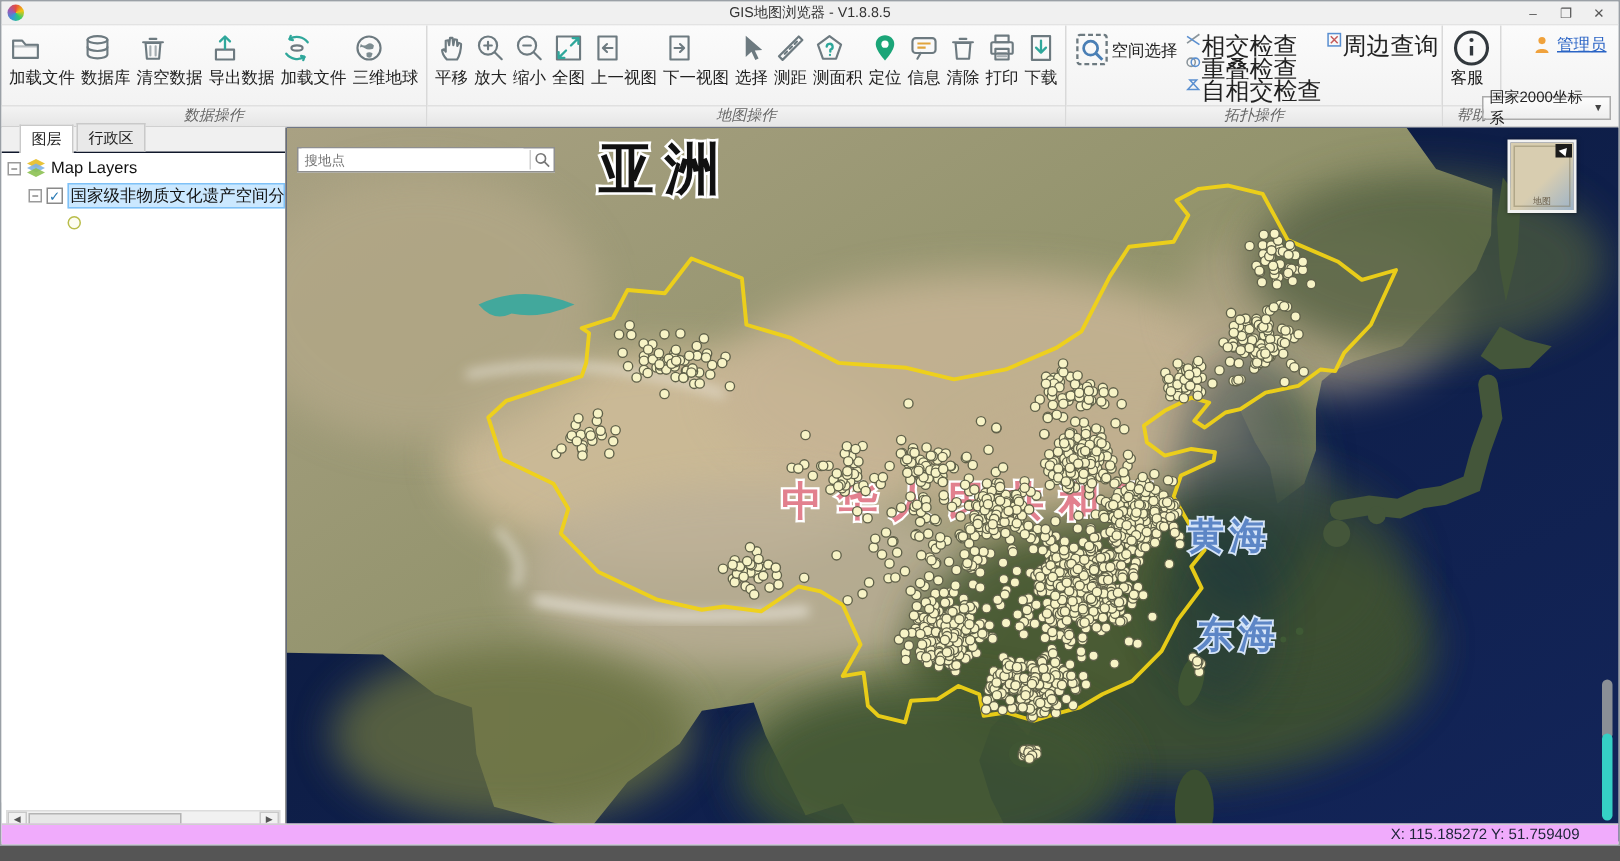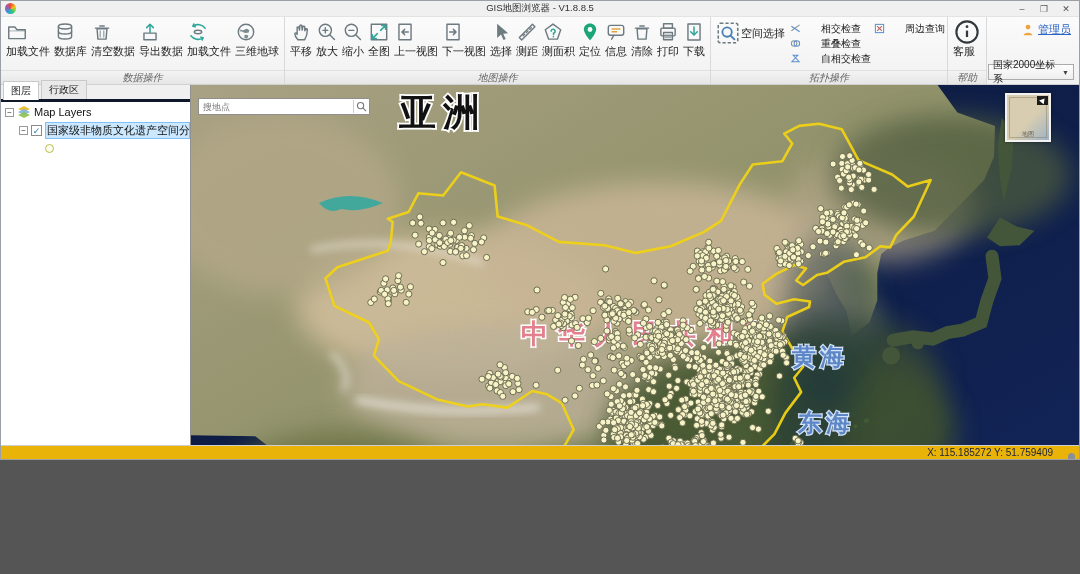--- a/index.html
+++ b/index.html
@@ -1,47 +1,47 @@
 <!DOCTYPE html>
 <html><head>
 <meta charset="utf-8">
 <style>
   html,body{margin:0;padding:0;background:#555;}
   *{box-sizing:border-box;font-family:"Liberation Sans","DejaVu Sans",sans-serif;}
-  .window{position:relative;width:1080px;height:460px;background:#f0f0f0;overflow:hidden;border:1px solid #9aa0a6;}
+  .window{position:relative;width:1080px;height:564px;background:#f0f0f0;overflow:hidden;border:1px solid #9aa0a6;}
   
   .titlebar{position:absolute;left:0;top:0;width:100%;height:16px;background:#f0f0f0;border-bottom:1px solid #e3e3e3;}
   .appicon{position:absolute;left:4px;top:2px;width:11px;height:11px;border-radius:50%;
     background:conic-gradient(#e74c3c,#f1c40f,#2ecc71,#3498db,#9b59b6,#e74c3c);}
   .t-title{position:absolute;left:0;right:0;top:1px;text-align:center;font-size:9.5px;color:#333;}
   .t-controls{position:absolute;right:2px;top:0;height:16px;display:flex;}
   .t-controls span{width:22px;text-align:center;font-size:9px;color:#555;line-height:16px;cursor:default;}
   
   .ribbon{position:absolute;left:0;top:16px;width:100%;height:68px;background:linear-gradient(#fbfbfb,#f1f1f1);
     border-bottom:1px solid #d0d0d0;display:flex;}
   .rgroup{display:flex;flex-direction:column;border-right:1px solid #d9d9d9;flex:0 0 auto;}
   .rbtns{flex:1;display:flex;align-items:flex-start;justify-content:space-around;padding:3px 3px 0;}
   .rbtn{display:flex;flex-direction:column;font-size:11px;color:#222;padding:0 2px;white-space:nowrap;cursor:default;}
   .rbtn .ic{height:24px;display:flex;align-items:center;}
   .rlabel{height:14px;line-height:13px;font-size:10px;color:#666;text-align:center;
     background:linear-gradient(#f3f3f3,#e6e6e6);border-top:1px solid #e0e0e0;font-style:italic;}
   .topo-body{flex:1;display:flex;align-items:flex-start;padding:2px 2px 0;gap:3px;}
   .bigbtn{display:flex;align-items:center;font-size:11px;color:#222;padding:1px 2px;white-space:nowrap;}
   .bigbtn .ic{height:26px;display:flex;align-items:center;}
   .smallcol{display:flex;flex-direction:column;padding-top:2px;}
-  .smallbtn{display:flex;align-items:center;gap:20px;font-size:10px;color:#222;height:15px;white-space:nowrap;}
+  .smallbtn{display:flex;align-items:flex-start;gap:0;font-size:16px;color:#222;height:15px;white-space:nowrap;}
   .ribbon-right{flex:1 1 auto;position:relative;}
   .admin{position:absolute;top:5px;right:8px;display:flex;align-items:center;gap:3px;font-size:11px;color:#2a64c5;text-decoration:underline;cursor:pointer;}
   .coordsys{position:absolute;bottom:4px;right:5px;width:86px;height:16px;background:linear-gradient(#fdfdfd,#eee);
     border:1px solid #ababab;font-size:10px;color:#222;display:flex;align-items:center;justify-content:space-between;padding:0 4px;cursor:default;}
   .coordsys .caret{font-size:7px;color:#444;}
   
   .main{position:absolute;left:0;top:84px;width:100%;height:476px;display:flex;}
   .sidebar{width:190px;background:#fff;border-right:1px solid #919191;position:relative;}
-  .tabstrip{height:17px;background:#f0f0f0;display:flex;align-items:flex-end;padding-left:2px;border-bottom:3px solid #0f172a;}
+  .tabstrip{height:17px;background:#f0f0f0;display:flex;align-items:flex-end;padding-left:12px;border-bottom:1px solid #0f172a;}
   .tab{font-size:10px;color:#222;padding:2px 7px;border:1px solid #c9c9c9;border-bottom:none;background:#e9e9e9;margin-right:2px;cursor:pointer;}
   .tab.active{background:#fff;position:relative;top:1px;}
   .tree{position:absolute;left:0;top:18px;right:0;bottom:26px;background:#fff;overflow:hidden;}
   .trow{display:flex;align-items:center;gap:3px;font-size:11px;color:#111;height:18px;white-space:nowrap;}
   .exp{width:9px;height:9px;border:1px solid #9a9a9a;background:#fff;font-size:8px;line-height:7px;text-align:center;color:#333;flex:0 0 auto;}
   .chk{width:11px;height:11px;border:1px solid #8a8a8a;background:#fff;font-size:9px;line-height:10px;text-align:center;color:#2a7ab5;flex:0 0 auto;}
   .layerlabel{background:#cbe8ff;border:1px solid #7fc1f7;padding:0 1px;max-width:146px;overflow:hidden;text-overflow:clip;}
   .ptsym{width:9px;height:9px;border-radius:50%;border:1.5px solid #b9bd4a;background:#fdfdf2;flex:0 0 auto;}
   .hscroll{position:absolute;left:3px;right:3px;bottom:8px;height:13px;background:#f1f1f1;border:1px solid #dcdcdc;display:flex;align-items:center;}
   .hs-arrow{width:13px;height:11px;background:#f1f1f1;border:1px solid #c9c9c9;font-size:6px;line-height:10px;text-align:center;color:#555;flex:0 0 auto;}
@@ -54,21 +54,21 @@
   .search-ic{position:absolute;right:1px;top:1px;width:15px;height:13px;border-left:1px solid #cfcfcf;display:flex;align-items:center;justify-content:center;}
   .minimap{position:absolute;right:28px;top:8px;width:46px;height:49px;background:linear-gradient(135deg,#d8cdb0 55%,#9db3c8);border:2px solid #f2f2f2;box-shadow:0 0 3px rgba(0,0,0,.5);z-index:5;}
   .mm-lines{position:absolute;inset:2px;border:1px solid rgba(120,110,80,.4);}
   .mm-label{position:absolute;bottom:1px;left:0;right:0;text-align:center;font-size:6px;color:#6b5f4a;}
   .mm-arrow{position:absolute;right:1px;top:1px;width:11px;height:9px;background:#1b1b1b;}
   .mm-arrow:after{content:"";position:absolute;left:3px;top:2px;border-left:3px solid transparent;border-right:3px solid transparent;border-bottom:5px solid #fff;transform:rotate(40deg);}
   .watermark{position:absolute;right:25px;bottom:12px;display:flex;align-items:center;gap:10px;z-index:6;color:#b9bcc2;font-size:29px;letter-spacing:2px;}
   .vscroll-gray{position:absolute;right:4px;top:368px;width:7px;height:40px;background:#8a8f96;border-radius:4px;z-index:5;}
   .vscroll-cyan{position:absolute;right:4px;top:404px;width:7px;height:58px;background:#35d0c5;border-radius:4px;z-index:5;}
   
-  .statusbar{position:absolute;left:0;bottom:0;width:100%;height:14px;background:#eab308;border-top:1px solid #cfcfcf;}
+  .statusbar{position:absolute;left:0;bottom:0;width:100%;height:14px;background:#f0abfc;border-top:1px solid #cfcfcf;}
   .coords{position:absolute;right:26px;top:1px;font-size:10px;color:#20263a;}
   svg{display:block;}
 </style>
 </head>
 <body>
 
 <div class="window">
 
   <div class="titlebar">
     <div class="appicon"></div>

